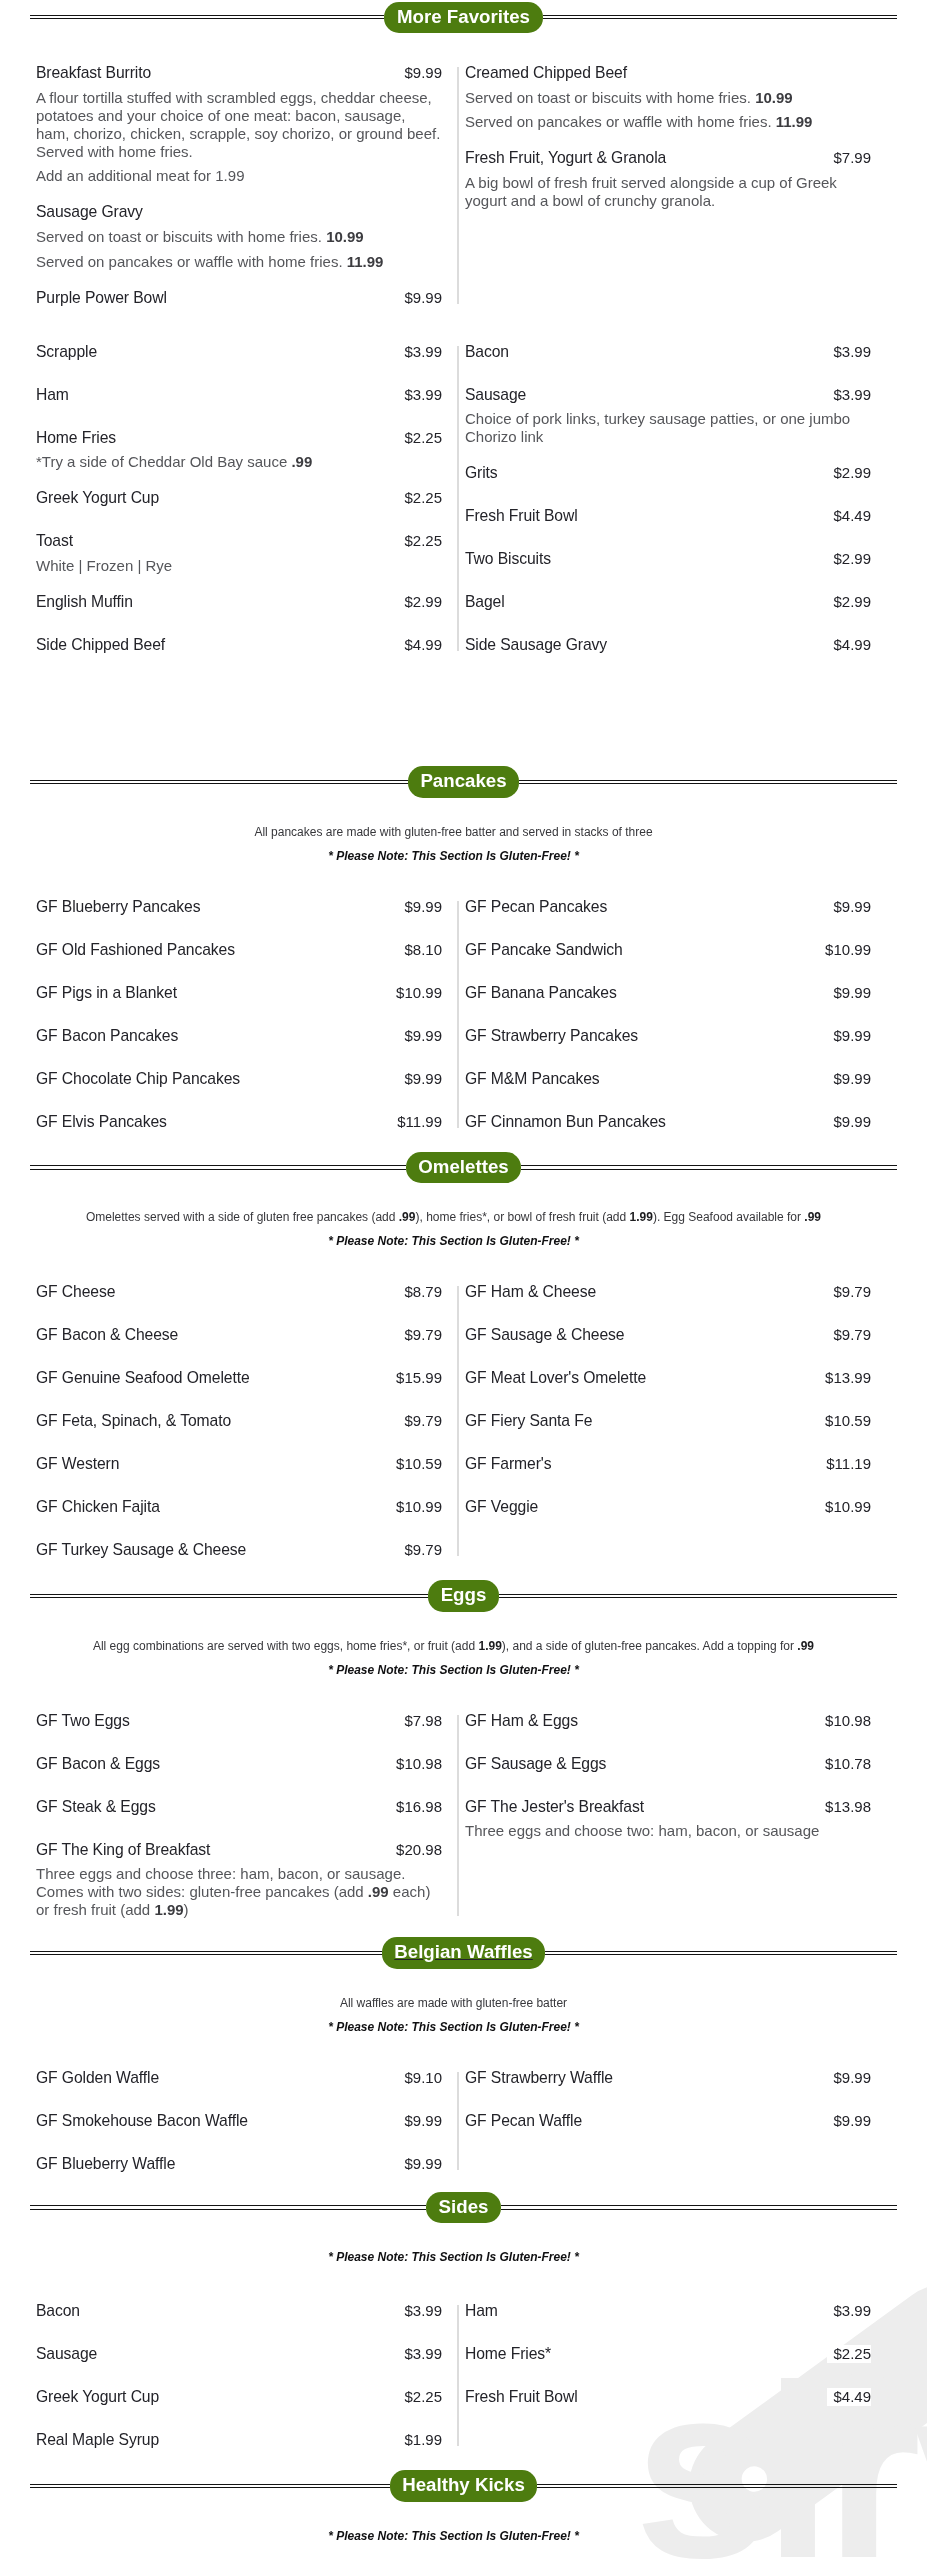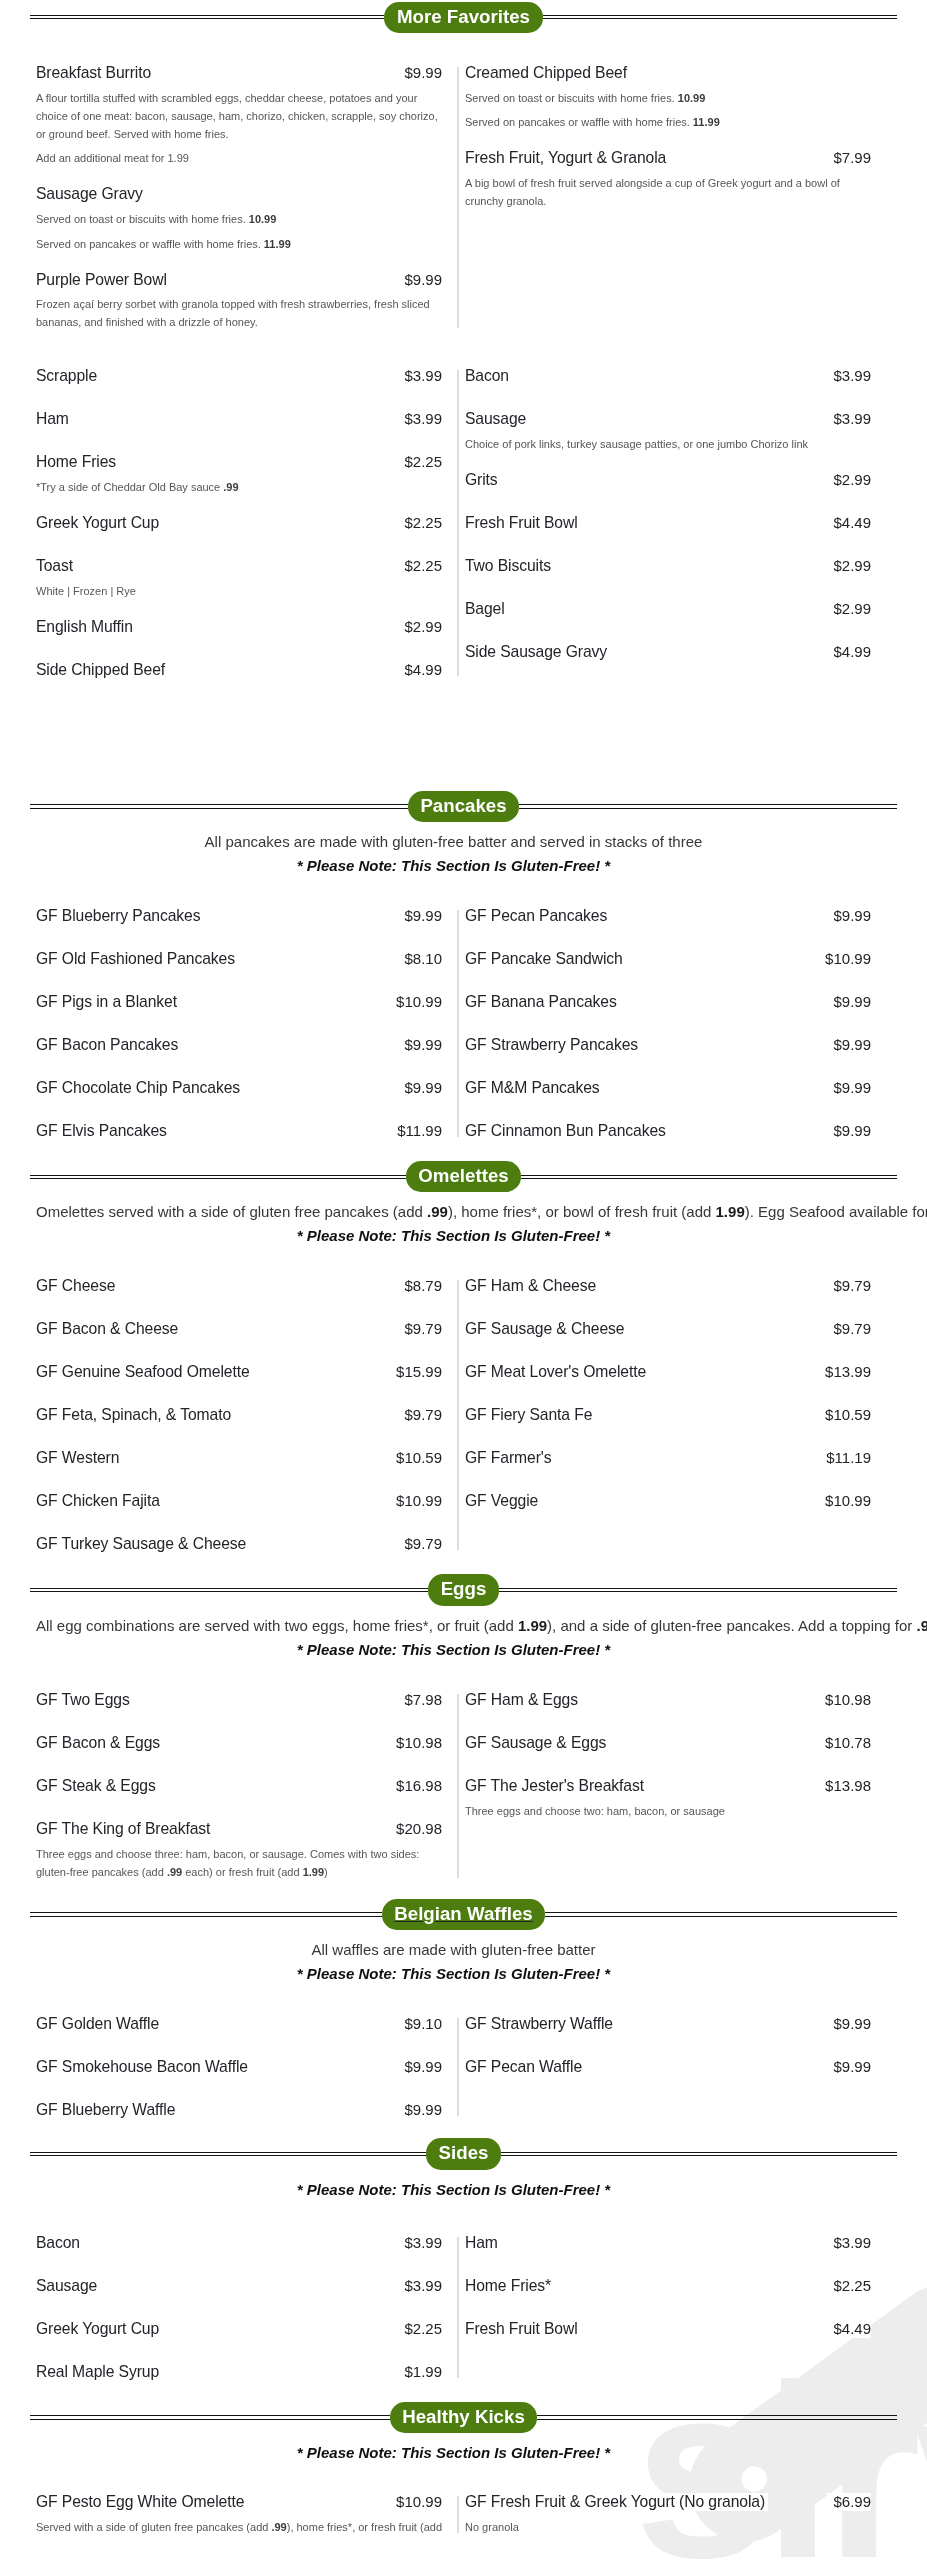--- a/index.html
+++ b/index.html
@@ -15,34 +15,34 @@
   }
   .wm-svg{position:absolute;left:658px;top:2116px;z-index:0;}
   
   .menu{position:relative;z-index:1;padding:0 56px 0 36px;}
   .header{display:flex;align-items:center;margin-left:-6px;margin-right:-26px;}
   .rule{flex:1;height:4.5px;border-top:1.5px solid #141414;border-bottom:1.5px solid #141414;box-sizing:border-box;}
   .badge{
     background:#4d7c0f;color:#ffffff;font-weight:700;font-size:18.7px;line-height:1;
     padding:6px 12.7px 6.7px;border-radius:15px;white-space:nowrap;
   }
-  .note{text-align:center;font-size:15px;line-height:15px;color:#37373b;margin:12px 0 0;white-space:nowrap;}
+  .note{text-align:center;font-size:12px;line-height:15px;color:#37373b;margin:27px 0 0;white-space:nowrap;}
   .note .bg{background:#fff;}
   .note.em{font-weight:700;font-style:italic;color:#101012;}
   .note + .note{margin-top:9px;}
   .note b{font-weight:700;color:#1c1c1f;}
   .cols{display:grid;grid-template-columns:1fr 1fr;column-gap:23px;position:relative;margin-top:34px;}
   .cols::before{content:"";position:absolute;left:calc(50% + 3.7px);top:3px;bottom:3px;width:1.5px;background:#dcdcdc;}
   .entry{margin-bottom:25px;}
   .entry.hd{margin-bottom:18px;}
   .entry:last-child{margin-bottom:0;}
   .row{display:flex;justify-content:space-between;align-items:flex-start;}
   .nm{font-size:15.7px;line-height:18px;letter-spacing:-0.1px;background:#fff;padding-right:3px;}
   .pr{font-size:15px;line-height:18px;background:#fff;padding-left:6px;white-space:nowrap;}
-  .desc{margin:6.7px 0 0;font-size:11px;line-height:18px;color:#55565a;}
+  .desc{margin:6.7px 0 0;font-size:15px;line-height:18px;color:#55565a;}
   .desc .bg{background:#fff;}
   .desc b{font-weight:700;color:#3c3c40;}
   
   .sec-more-favorites  .header{margin-top:1.5px;}
   .sec-more-favorites  .cols{margin-top:31px;}
   .sec-side-orders     .header{margin-top:15px;}
   .sec-side-orders     .cols{margin-top:36px;}
   .sec-pancakes        .header{margin-top:112px;}
   .sec-omelettes       .header{margin-top:21px;}
   .sec-eggs            .header{margin-top:21px;}
@@ -92,21 +92,20 @@
               <span class="nm">Sausage Gravy</span>
             </div>
             <p class="desc"><span class="bg">Served on toast or biscuits with home fries. </span><b class="bg">10.99</b></p>
             <p class="desc"><span class="bg">Served on pancakes or waffle with home fries. </span><b class="bg">11.99</b></p>
           </div>
           <div class="entry hd">
             <div class="row">
               <span class="nm">Purple Power Bowl</span>
               <span class="pr">$9.99</span>
             </div>
-            <p class="desc"><span class="bg">Frozen açaí berry sorbet with granola topped with fresh strawberries, fresh sliced bananas, and finished with a drizzle of honey.</span></p>
           </div>
         </div>
         <div class="col">
           <div class="entry hd">
             <div class="row">
               <span class="nm">Creamed Chipped Beef</span>
             </div>
             <p class="desc"><span class="bg">Served on toast or biscuits with home fries. </span><b class="bg">10.99</b></p>
             <p class="desc"><span class="bg">Served on pancakes or waffle with home fries. </span><b class="bg">11.99</b></p>
           </div>

